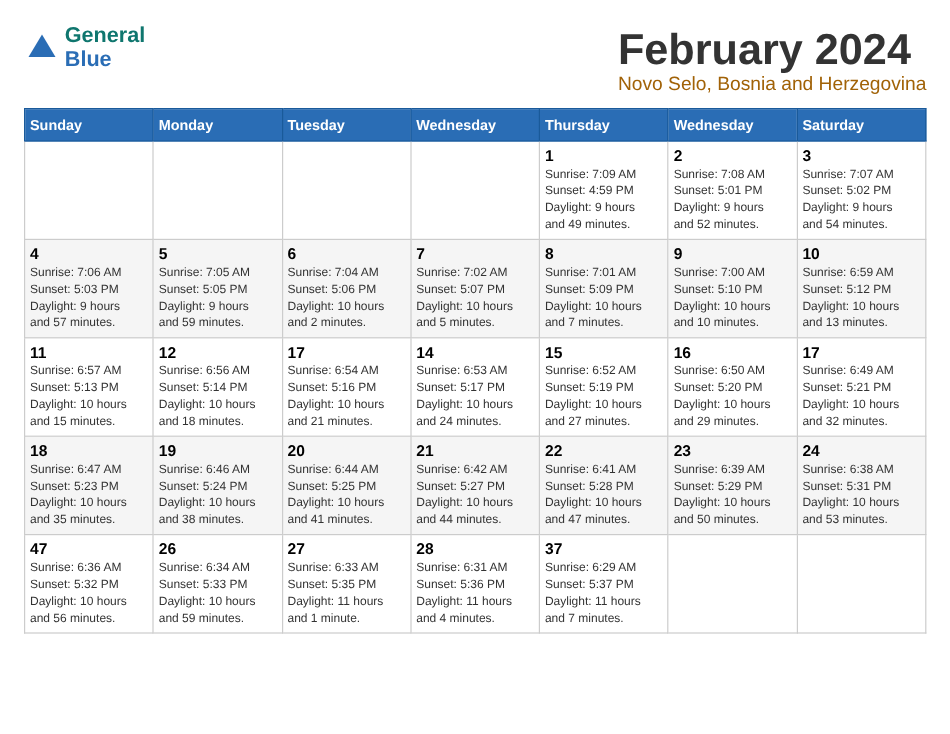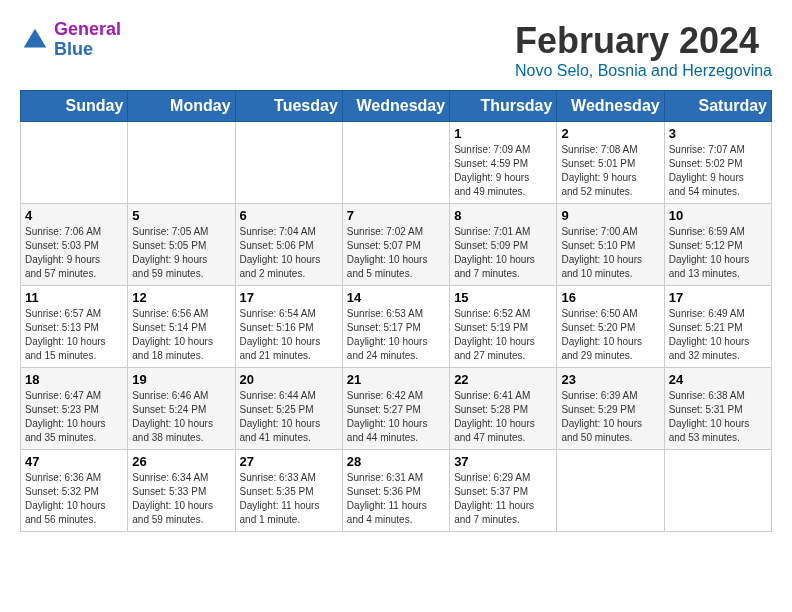--- a/index.html
+++ b/index.html
@@ -19,51 +19,51 @@
     .logo {
       display: flex;
       align-items: center;
       gap: 4px;
     }
     .logo-text {
       font-size: 18px;
       font-weight: bold;
       line-height: 1.1;
     }
-    .logo-general { color: #a21caf; }
+    .logo-general { color: #0f766e; }
     .logo-blue { color: #2a6db5; }
     .logo-icon {
       width: 30px;
       height: 30px;
     }
     .title-section {
       text-align: left;
     }
     .main-title {
       font-size: 36px;
       font-weight: bold;
       color: #333;
     }
     .subtitle {
       font-size: 16px;
-      color: #0369a1;
+      color: #a16207;
     }
     table {
       width: 100%;
       border-collapse: collapse;
       font-size: 11px;
     }
     thead tr {
       background-color: #2a6db5;
       color: #fff;
     }
     thead th {
       padding: 6px 4px;
-      text-align: right;
-      font-size: 16px;
+      text-align: left;
+      font-size: 12px;
       font-weight: bold;
       border: 1px solid #1a5a9a;
     }
     tbody tr {
       vertical-align: top;
     }
     tbody td {
       padding: 4px;
       border: 1px solid #ccc;
       min-height: 80px;

